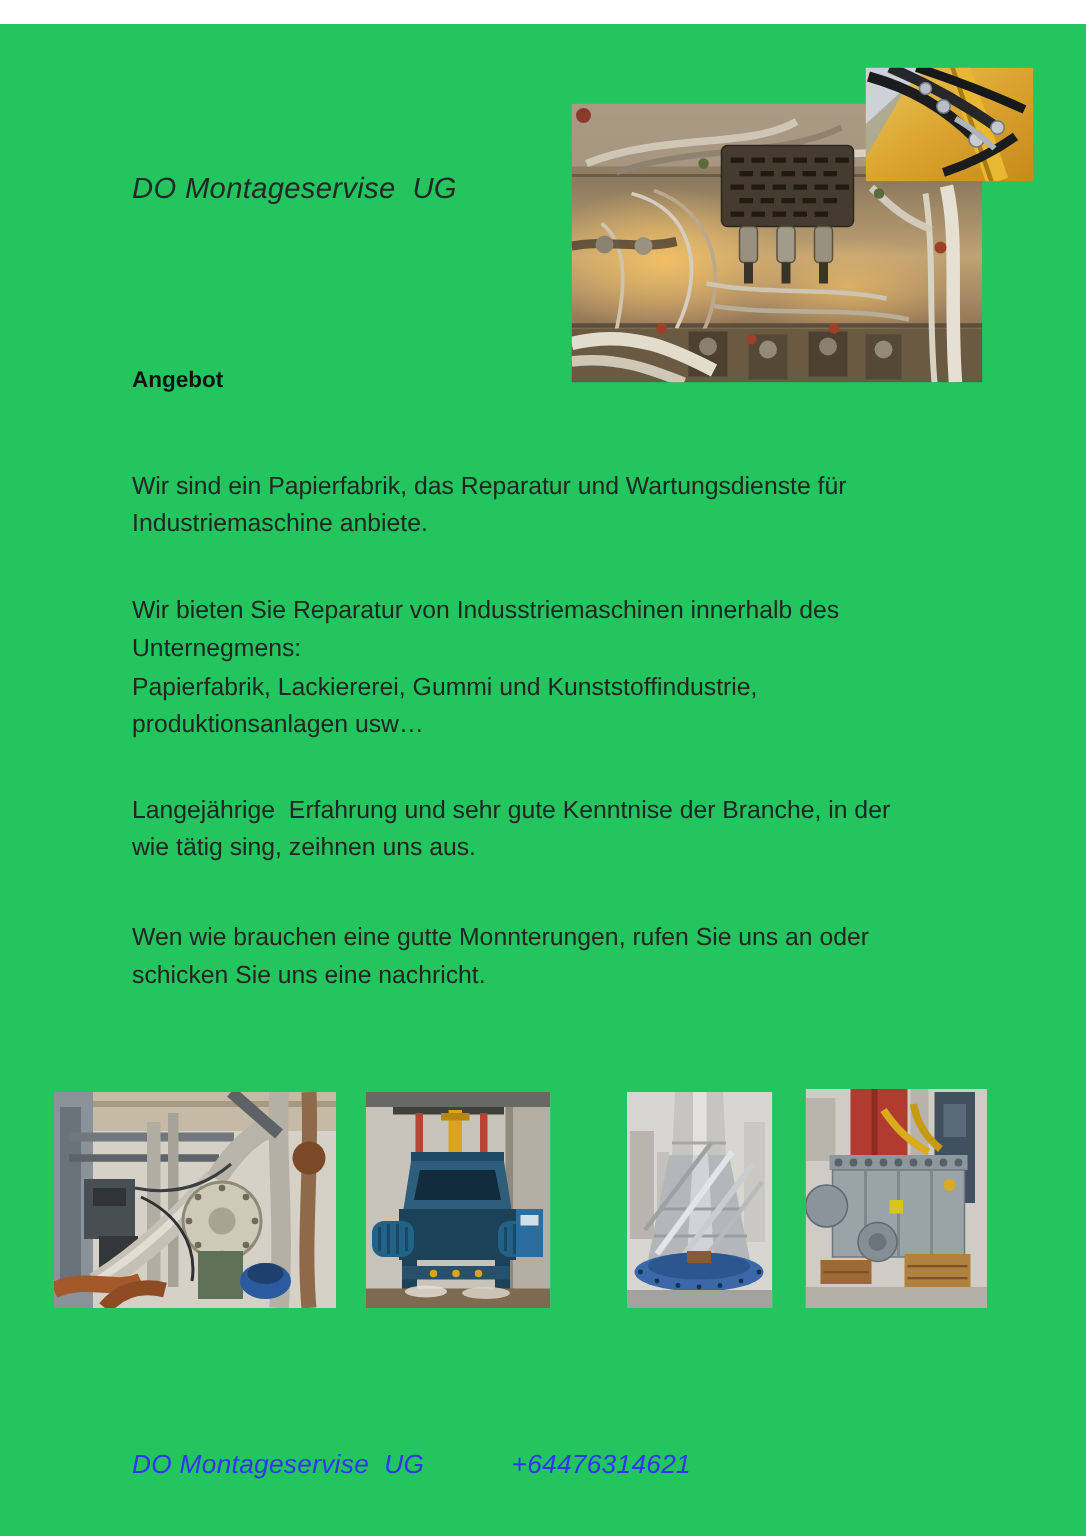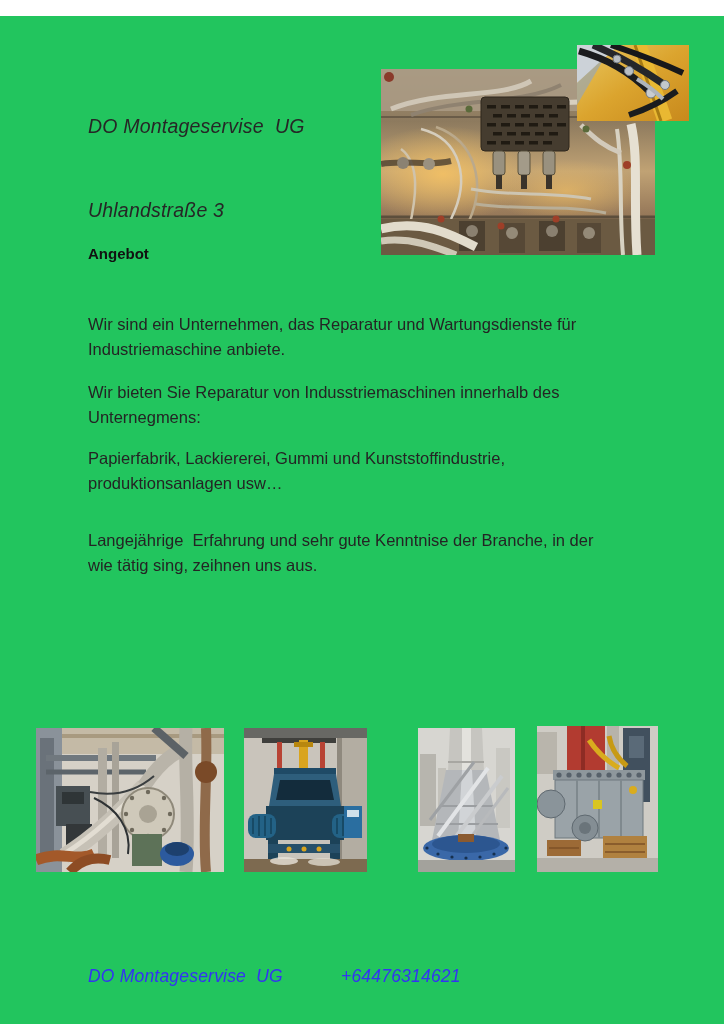--- a/index.html
+++ b/index.html
@@ -15,21 +15,21 @@
   }
   .heading{
     position:absolute;left:88px;top:229px;margin:0;
     font-size:15px;font-weight:bold;color:#111111;
   }
   .para{
     position:absolute;left:88px;margin:0;width:600px;
     font-size:16.5px;line-height:25px;white-space:pre-wrap;color:#242424;
   }
   #p1{top:296px}
-  #p2{top:364px}
+  #p2{top:379px}
   #p3{top:430px}
   #p4{top:512px}
   #p5{top:597px}
   .photo{position:absolute;overflow:hidden;}
   .photo svg{width:100%;height:100%;display:block;}
   .hero-main{left:381px;top:53px;width:274px;height:186px;}
   .hero-overlay{left:577px;top:29px;width:112px;height:76px;}
   .g1{left:36px;top:712px;width:188px;height:144px;}
   .g2{left:244px;top:712px;width:123px;height:144px;}
   .g3{left:418px;top:712px;width:97px;height:144px;}
@@ -42,21 +42,20 @@
   .footer-left{left:88px;}
   .footer-right{left:341px;}
 </style>
 </head>
 <body>
 
 <div class="page">
 
   <div class="address">
     <div>DO Montageservise  UG</div>
-    <div>Uhlandstraße 3</div>
   </div>
 
   <div class="photo hero-main">
     <svg viewBox="0 0 274 186" preserveAspectRatio="none">
       <defs>
         <linearGradient id="tg" x1="0" y1="0" x2="0" y2="1">
           <stop offset="0" stop-color="#a5947a"></stop>
           <stop offset="0.28" stop-color="#8d7a5e"></stop>
           <stop offset="0.55" stop-color="#c0a274"></stop>
           <stop offset="0.78" stop-color="#97795a"></stop>
@@ -167,28 +166,30 @@
       <circle cx="74" cy="48" r="5" fill="#c8ccd0" stroke="#707880"></circle>
       <circle cx="52" cy="26" r="4.5" fill="#b8bec4" stroke="#707880"></circle>
       <circle cx="88" cy="40" r="4.5" fill="#c2c8cc" stroke="#707880"></circle>
       <circle cx="40" cy="14" r="4" fill="#b8bec4" stroke="#707880"></circle>
       <path d="M60,34 C70,40 78,46 86,54" stroke="#aeb4ba" stroke-width="4" fill="none"></path>
     </svg>
   </div>
 
   <h1 class="heading">Angebot</h1>
 
-  <p class="para" id="p1">Wir sind ein Unternehmen, das Reparatur und Wartungsdienste für
+  <p class="para" id="p1">Wir sind ein Papierfabrik, das Reparatur und Wartungsdienste für
 Industriemaschine anbiete.</p>
   <p class="para" id="p2">Wir bieten Sie Reparatur von Indusstriemaschinen innerhalb des
 Unternegmens:</p>
   <p class="para" id="p4">Langejährige  Erfahrung und sehr gute Kenntnise der Branche, in der
 wie tätig sing, zeihnen uns aus.</p>
   <p class="para" id="p3">Papierfabrik, Lackiererei, Gummi und Kunststoffindustrie,
 produktionsanlagen usw…</p>
+  <p class="para" id="p5">Wen wie brauchen eine gutte Monnterungen, rufen Sie uns an oder
+schicken Sie uns eine nachricht.</p>
 
   <div class="photo g1">
     <svg viewBox="0 0 188 144" preserveAspectRatio="none">
       <rect width="188" height="144" fill="#d6d1c7"></rect>
       <rect y="0" width="188" height="26" fill="#c4baa6"></rect>
       <path d="M0,8 H188" stroke="#a89a80" stroke-width="4"></path>
       <rect x="0" y="0" width="26" height="144" fill="#8a929a"></rect>
       <rect x="4" y="10" width="14" height="120" fill="#6a727a"></rect>
       <path d="M10,30 H120" stroke="#70787e" stroke-width="6"></path>
       <path d="M10,44 H110" stroke="#5c646a" stroke-width="5"></path>

